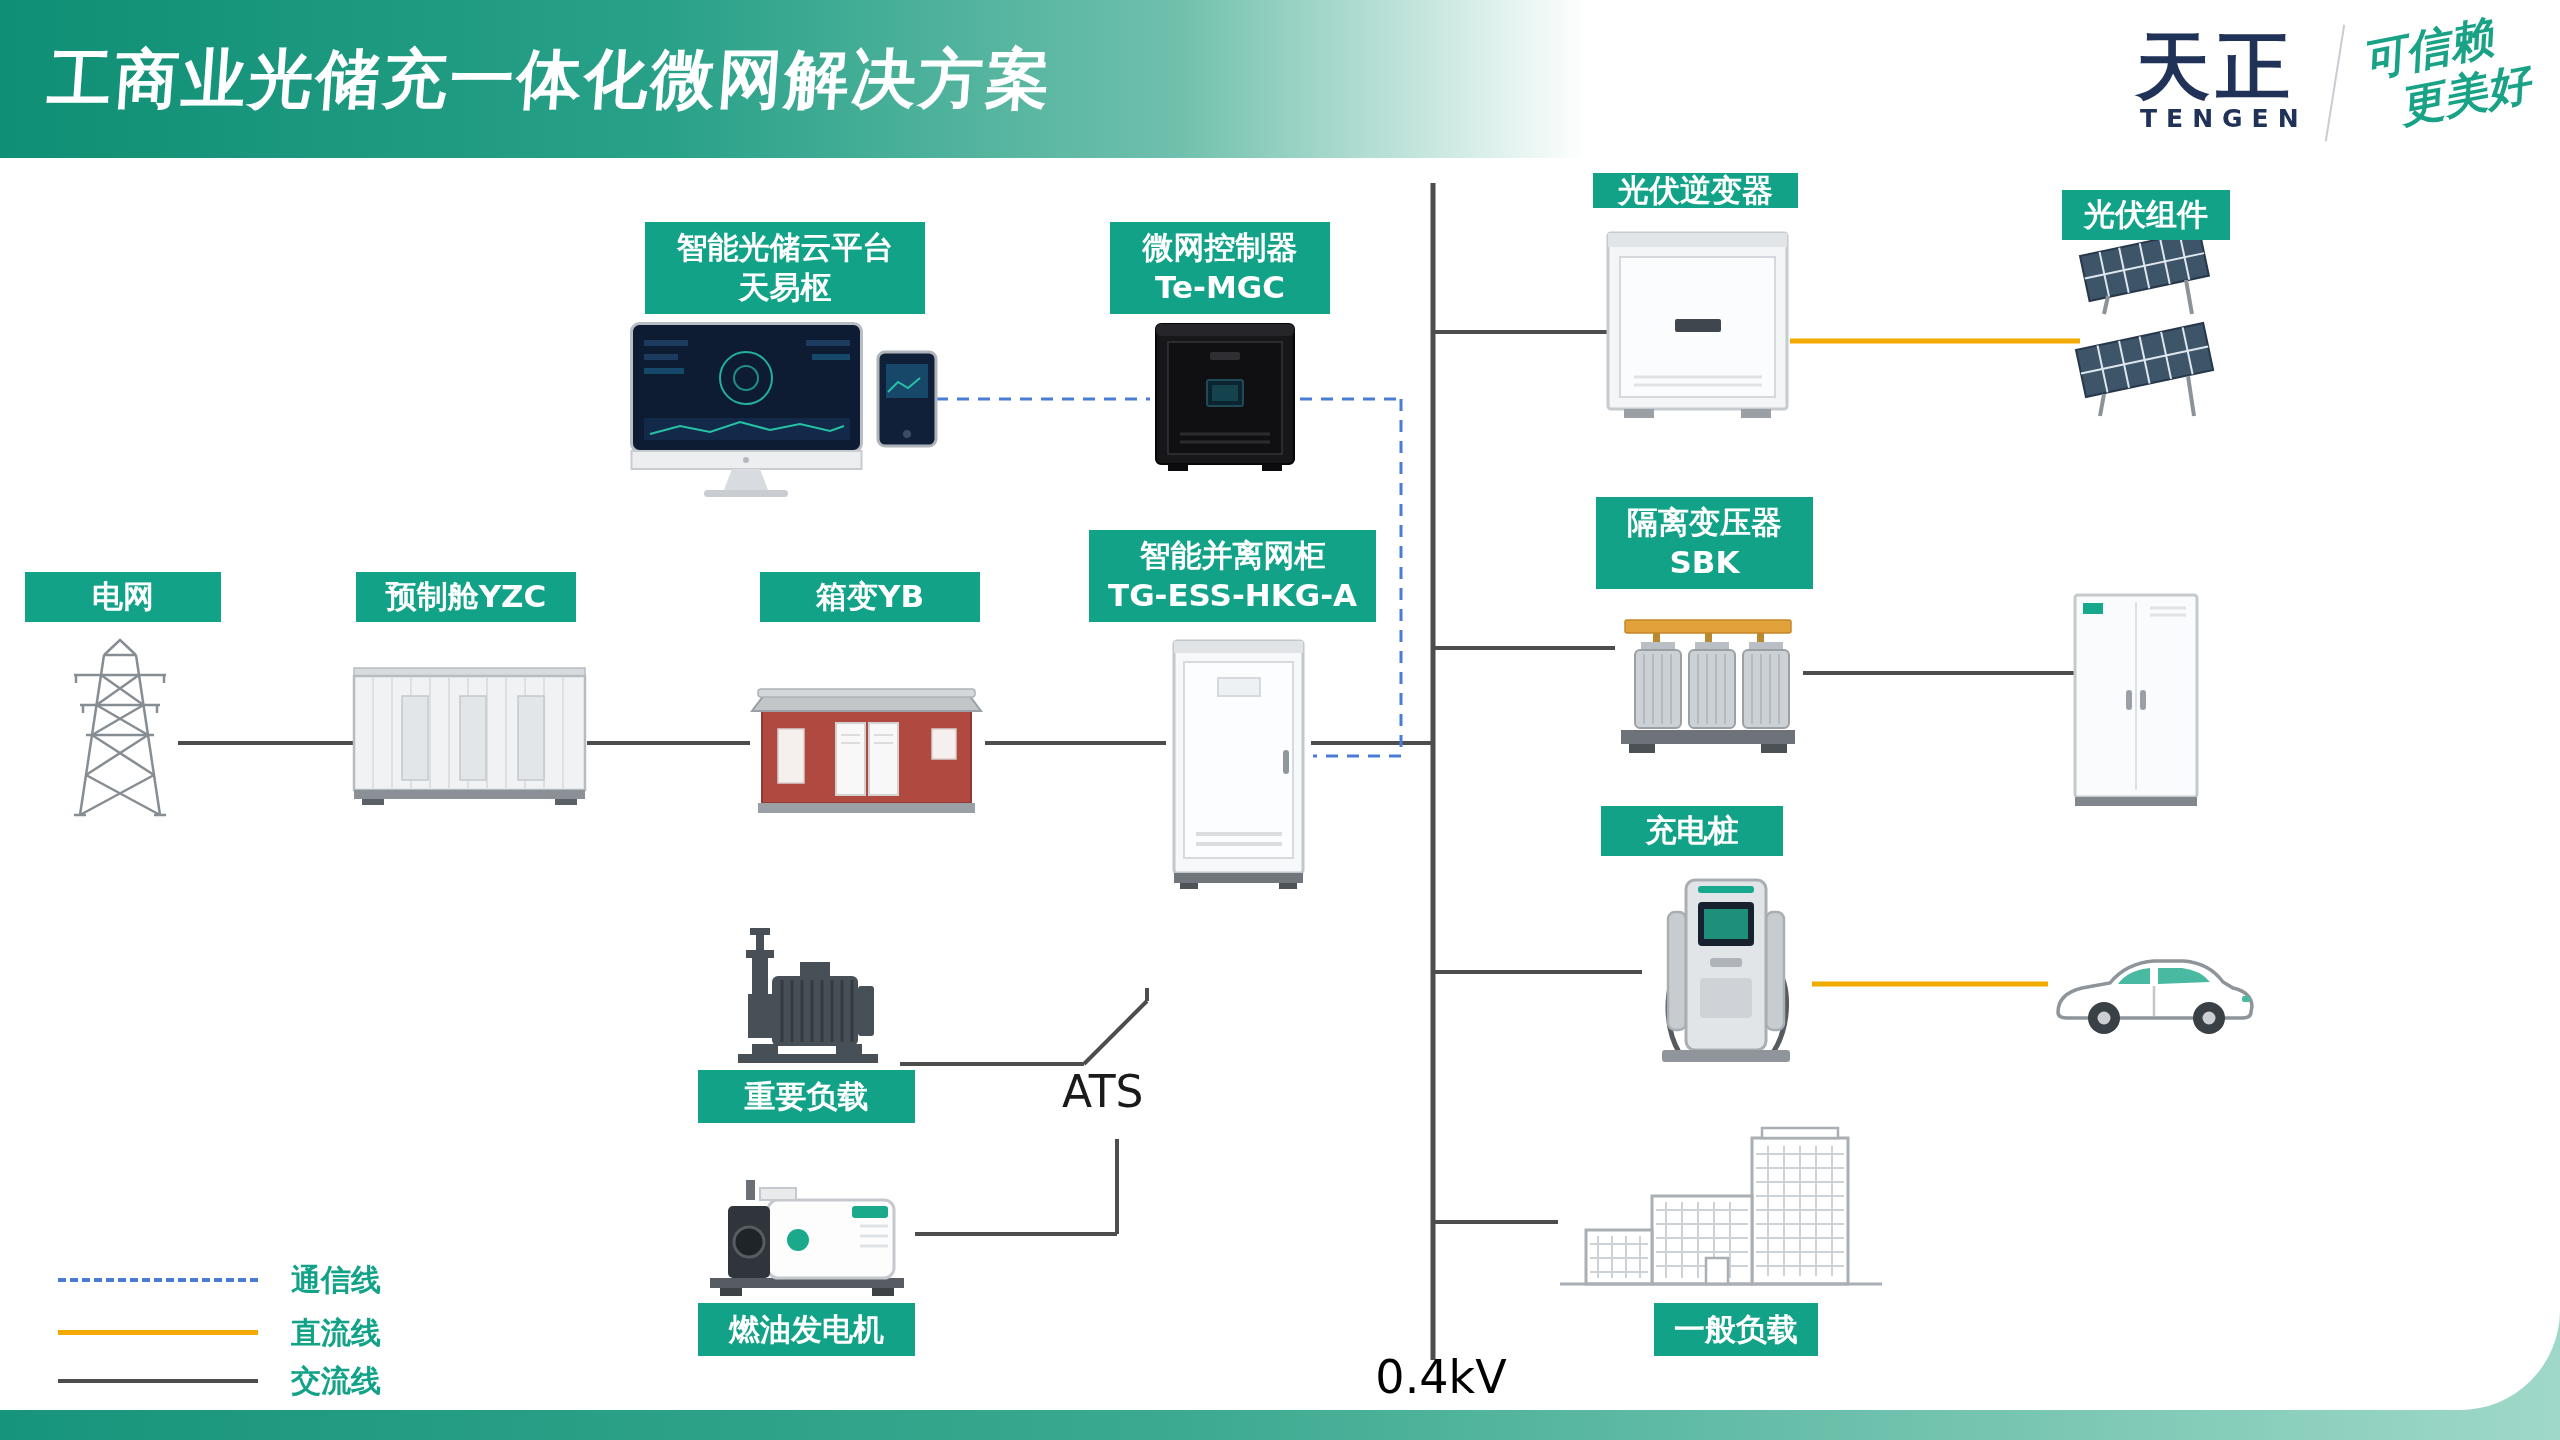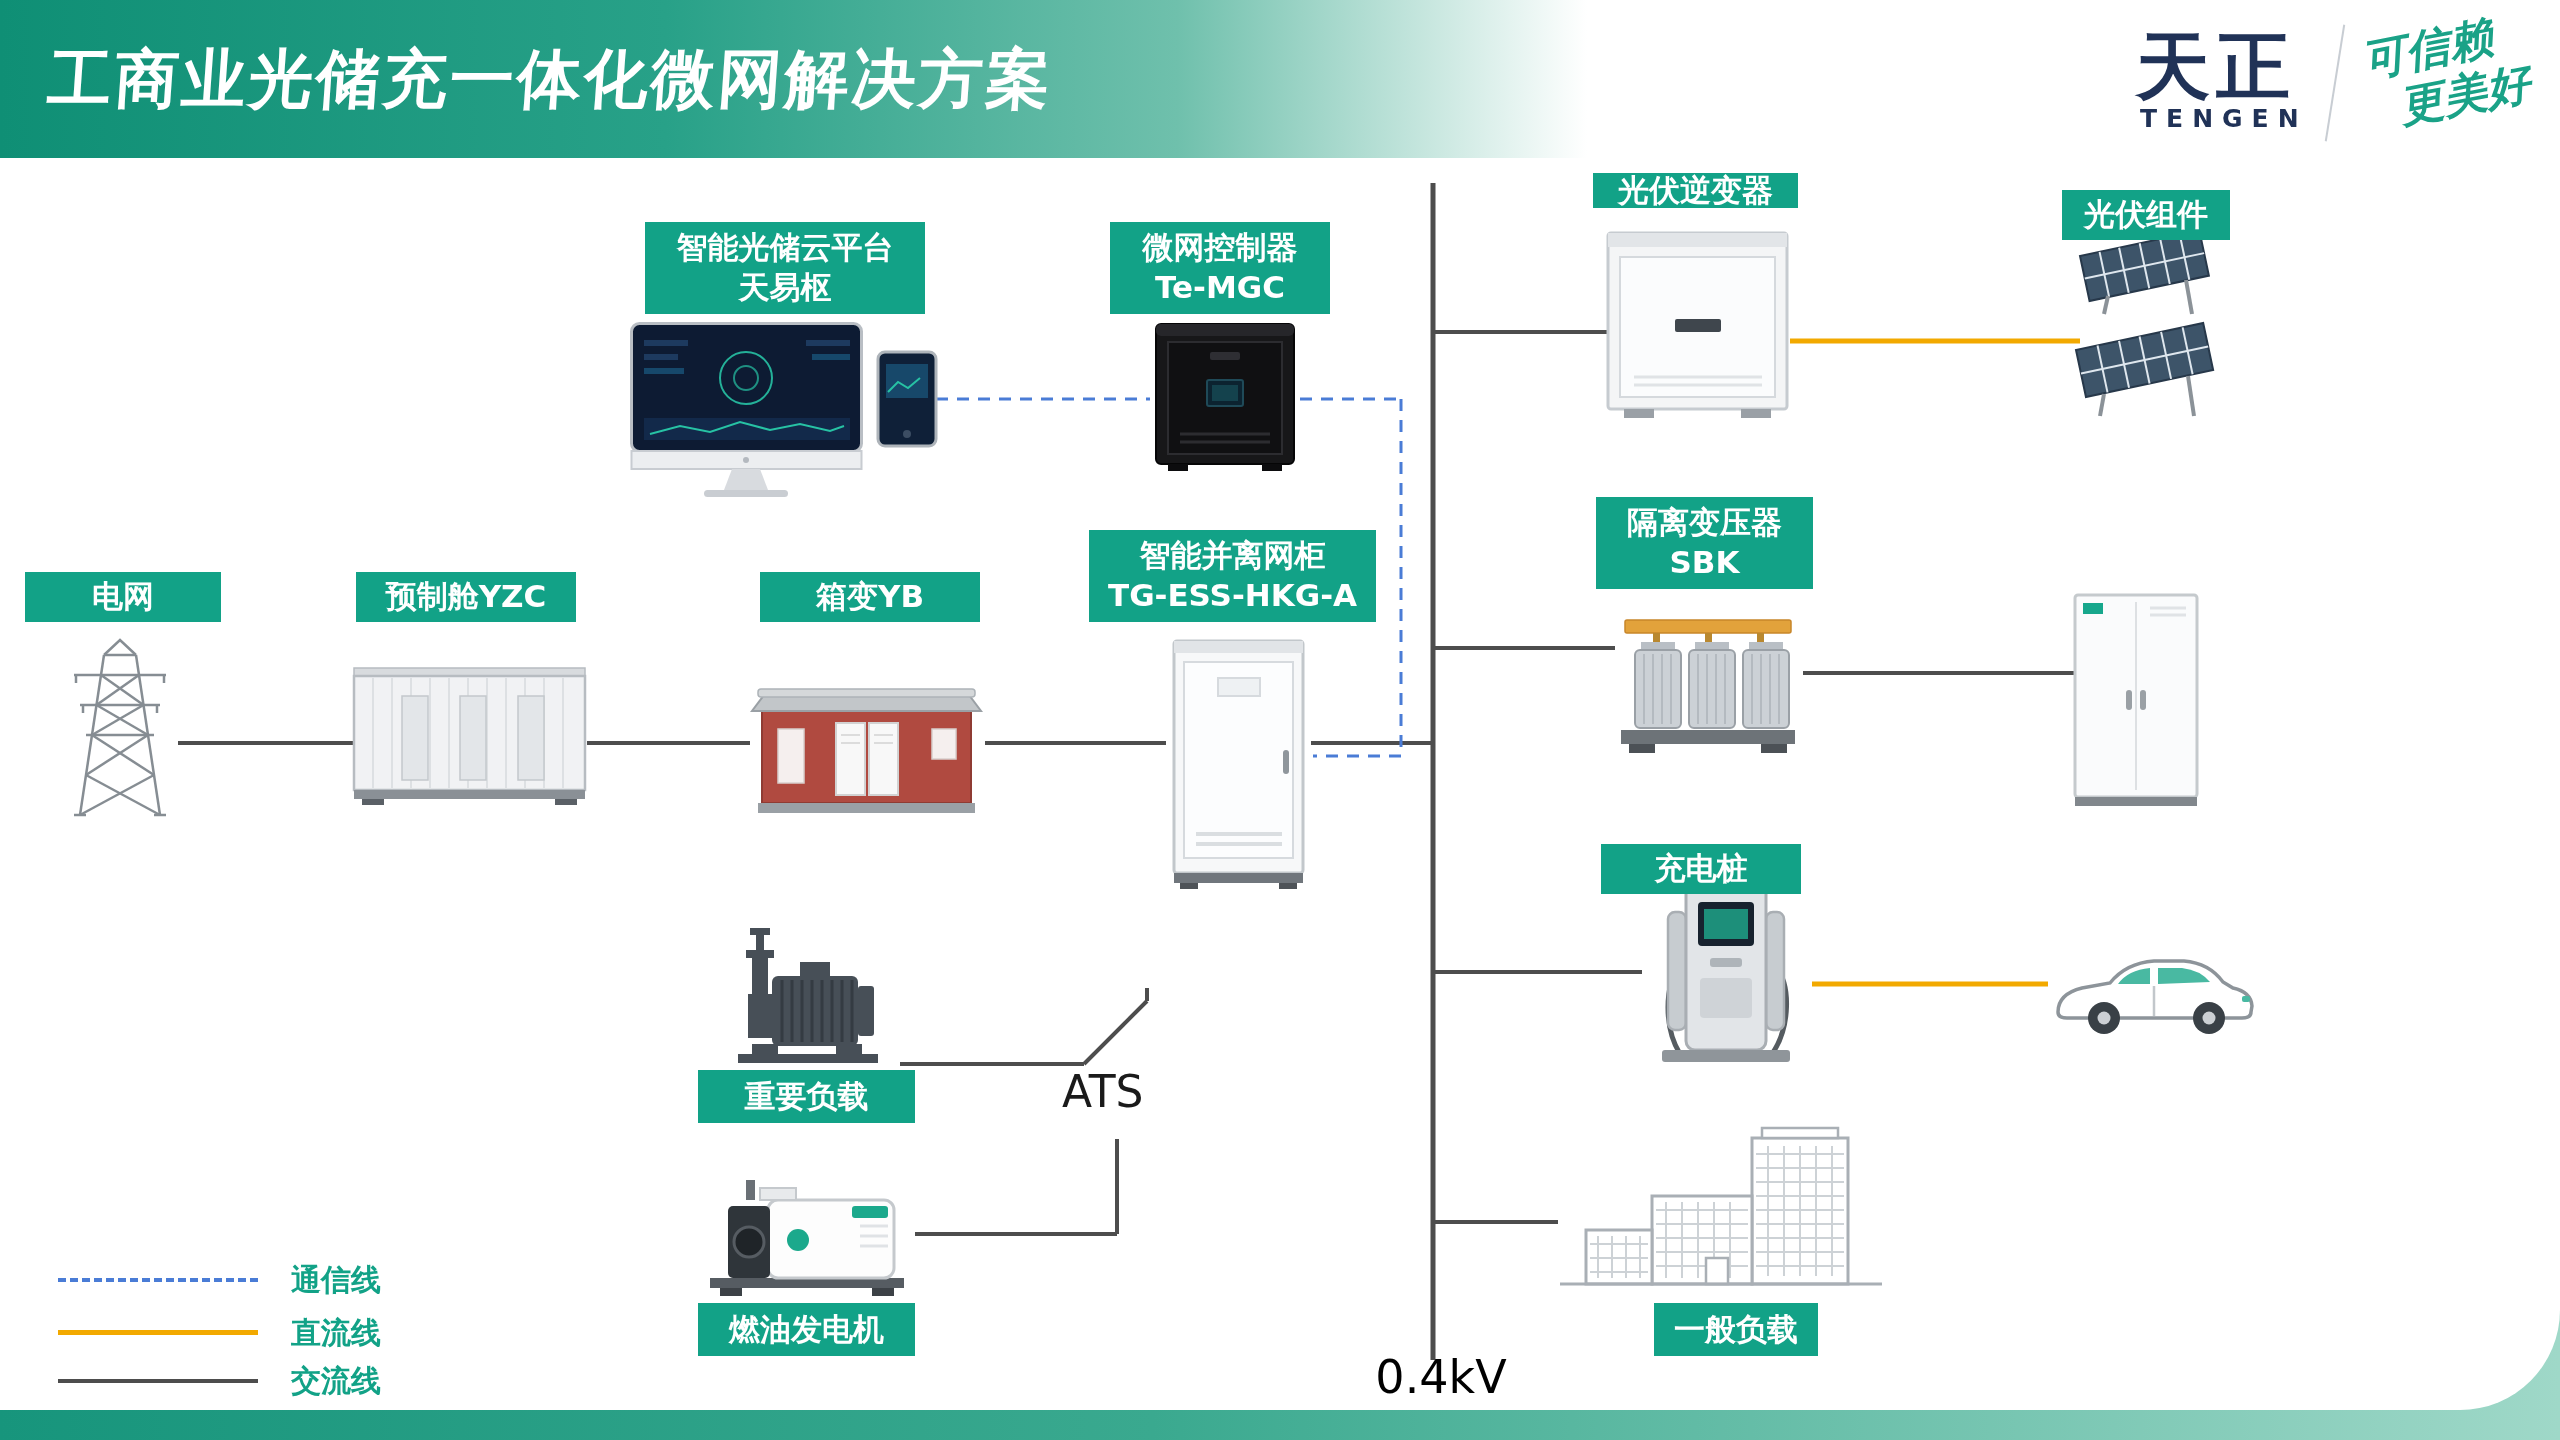--- a/index.html
+++ b/index.html
@@ -125,21 +125,21 @@
     <span>箱变YB</span>
   </div>
   <div class="label" style="left:1089px;top:530px;width:287px;height:92px;">
     <span>智能并离网柜</span>
     <span>TG-ESS-HKG-A</span>
   </div>
   <div class="label" style="left:1596px;top:497px;width:217px;height:92px;">
     <span>隔离变压器</span>
     <span>SBK</span>
   </div>
-  <div class="label" style="left:1601px;top:844px;width:200px;height:50px;">
+  <div class="label" style="left:1601px;top:806px;width:182px;height:50px;">
     <span>充电桩</span>
   </div>
   <div class="label" style="left:698px;top:1070px;width:217px;height:53px;">
     <span>重要负载</span>
   </div>
   <div class="label" style="left:698px;top:1303px;width:217px;height:53px;">
     <span>燃油发电机</span>
   </div>
   <div class="label" style="left:1654px;top:1303px;width:164px;height:53px;">
     <span>一般负载</span>

